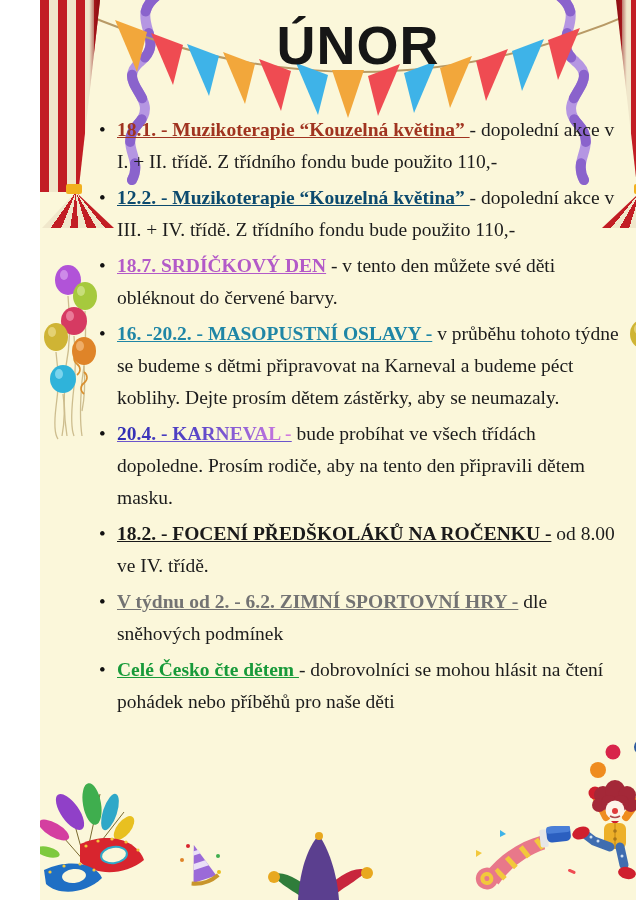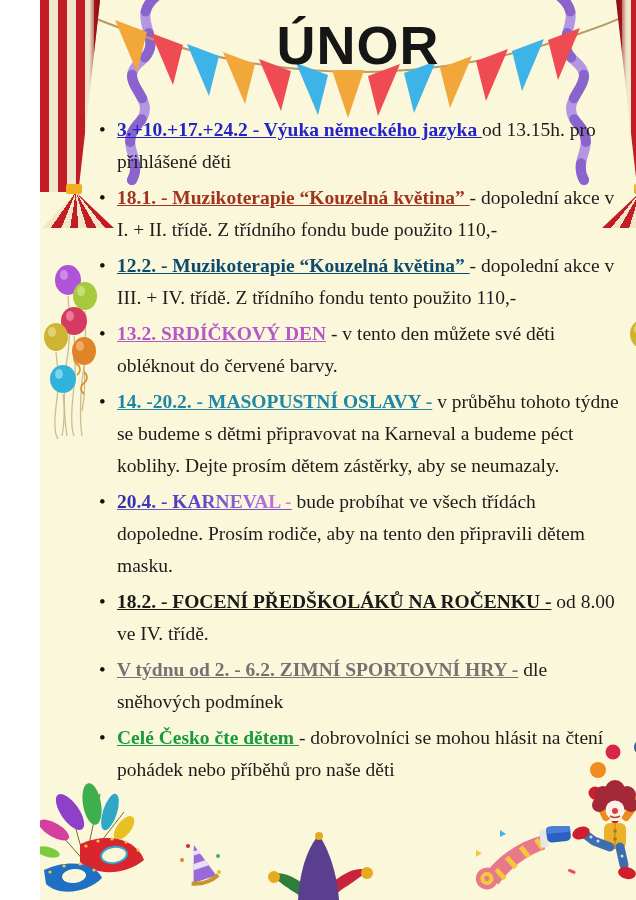--- a/index.html
+++ b/index.html
@@ -162,33 +162,30 @@
         <ellipse cx="24" cy="83" rx="4" ry="5" fill="#e9d883" opacity=".8"></ellipse>
       <ellipse cx="58" cy="101" rx="12" ry="14" fill="#df8428"></ellipse>
         <ellipse cx="54" cy="96" rx="4" ry="5" fill="#f3b877" opacity=".8"></ellipse>
       <ellipse cx="35" cy="128" rx="13" ry="14" fill="#2fb3da"></ellipse>
         <ellipse cx="31" cy="123" rx="4" ry="5" fill="#8fdcf1" opacity=".8"></ellipse>
     </g>
   </svg>
 
   <div class="events">
     <div class="item">
-      <span class="head" style="color:#2323cc">3.+10.+17.+24.2 - Výuka německého jazyka </span><span>od 13.15h. pro přihlášené děti</span>
-    </div>
-    <div class="item">
       <span class="head" style="color:#a03420">18.1. - Muzikoterapie “Kouzelná květina” </span><span>-  dopolední akce v I. + II. třídě. Z třídního fondu bude použito 110,-</span>
     </div>
     <div class="item">
-      <span class="head" style="color:#0c4a6e">12.2. - Muzikoterapie “Kouzelná květina” </span><span>- dopolední akce v III. + IV. třídě. Z třídního fondu tento použito 110,-</span>
-    </div>
-    <div class="item">
-      <span class="head" style="color:#b35ac8">13.2. SRDÍČKOVÝ DEN</span><span> - v tento den můžete své děti obléknout do červené barvy.</span>
-    </div>
-    <div class="item">
-      <span class="head" style="color:#1f86a6">14. -20.2. - MASOPUSTNÍ OSLAVY -</span><span> v průběhu tohoto týdne se budeme s dětmi připravovat na Karneval a budeme péct koblihy. Dejte prosím dětem zástěrky, aby se neumazaly.</span>
+      <span class="head" style="color:#0c4a6e">12.2. - Muzikoterapie “Kouzelná květina” </span><span>- dopolední akce v III. + IV. třídě. Z třídního fondu bude použito 110,-</span>
+    </div>
+    <div class="item">
+      <span class="head" style="color:#b35ac8">18.7. SRDÍČKOVÝ DEN</span><span> - v tento den můžete své děti obléknout do červené barvy.</span>
+    </div>
+    <div class="item">
+      <span class="head" style="color:#1f86a6">16. -20.2. - MASOPUSTNÍ OSLAVY -</span><span> v průběhu tohoto týdne se budeme s dětmi připravovat na Karneval a budeme péct koblihy. Dejte prosím dětem zástěrky, aby se neumazaly.</span>
     </div>
     <div class="item">
       <span class="head grad">20.4. - KARNEVAL -</span><span> bude probíhat ve všech třídách dopoledne. Prosím rodiče, aby na tento den připravili dětem masku.</span>
     </div>
     <div class="item">
       <span class="head" style="color:#1a1a1a">18.2. - FOCENÍ PŘEDŠKOLÁKŮ NA ROČENKU -</span><span> od 8.00 ve IV. třídě.</span>
     </div>
     <div class="item">
       <span class="head" style="color:#737373">V týdnu od 2. - 6.2. ZIMNÍ SPORTOVNÍ HRY -</span><span> dle sněhových podmínek</span>
     </div>

